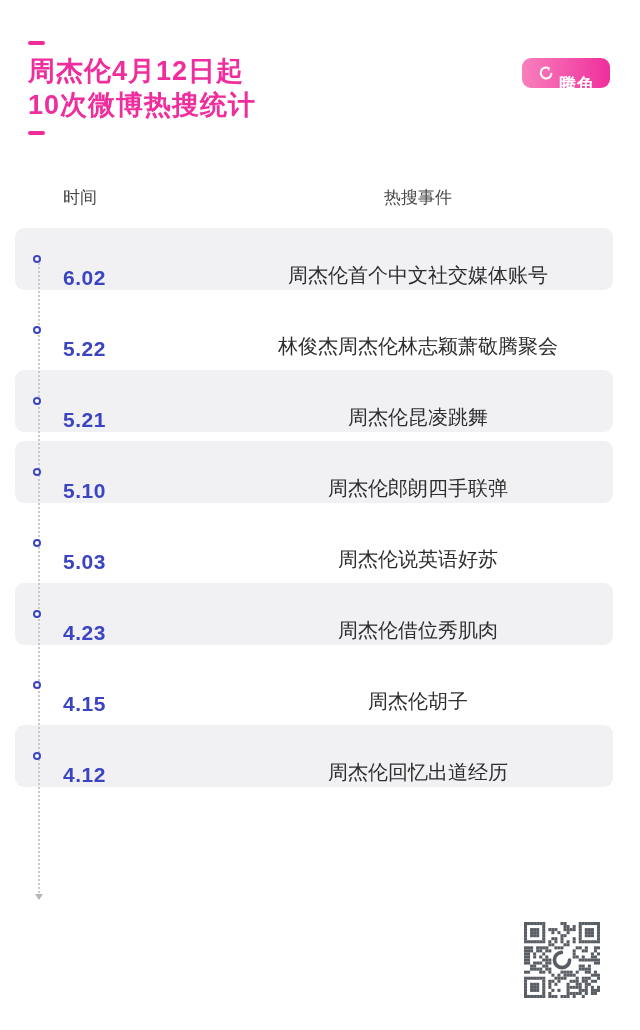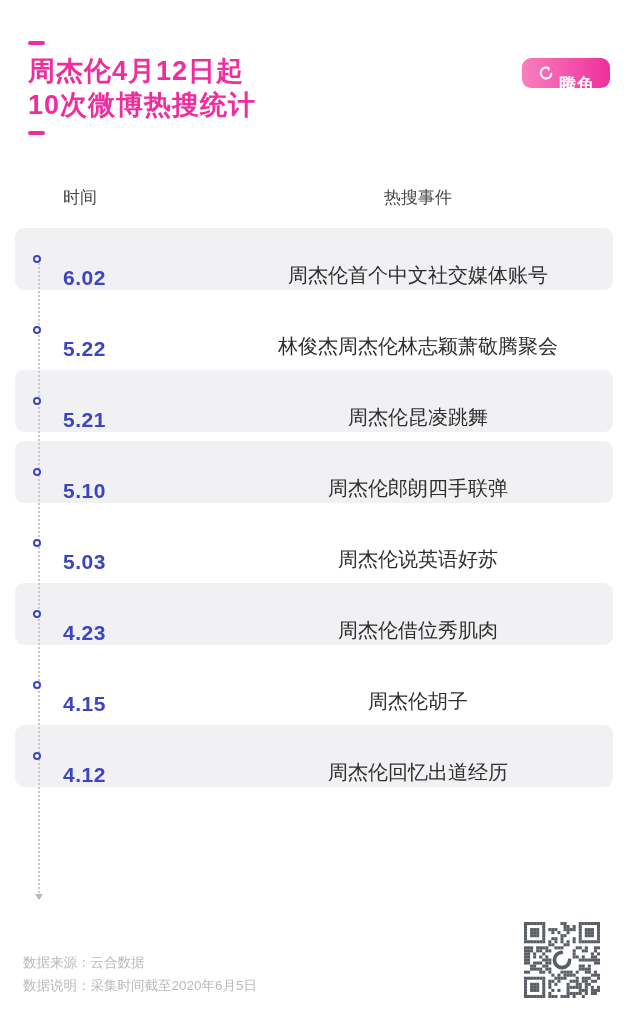--- a/index.html
+++ b/index.html
@@ -134,24 +134,20 @@
       </div>
       <div class="row shaded">
         <span class="node"></span>
         <span class="time">4.12</span>
         <div class="event">
           <div>周杰伦回忆出道经历</div>
         </div>
       </div>
     </div>
 
-  <div class="footer-source">
-    <div>数据来源：云合数据</div>
-    <div>数据说明：采集时间截至2020年6月5日</div>
-  </div>
 
   <div class="qr">
     <svg id="qr-svg" viewBox="0 0 25 25" fill="#585d63" aria-hidden="true">
         <rect x="0" y="0" width="1" height="1"></rect>
         <rect x="1" y="0" width="1" height="1"></rect>
         <rect x="2" y="0" width="1" height="1"></rect>
         <rect x="3" y="0" width="1" height="1"></rect>
         <rect x="4" y="0" width="1" height="1"></rect>
         <rect x="5" y="0" width="1" height="1"></rect>
         <rect x="6" y="0" width="1" height="1"></rect>

